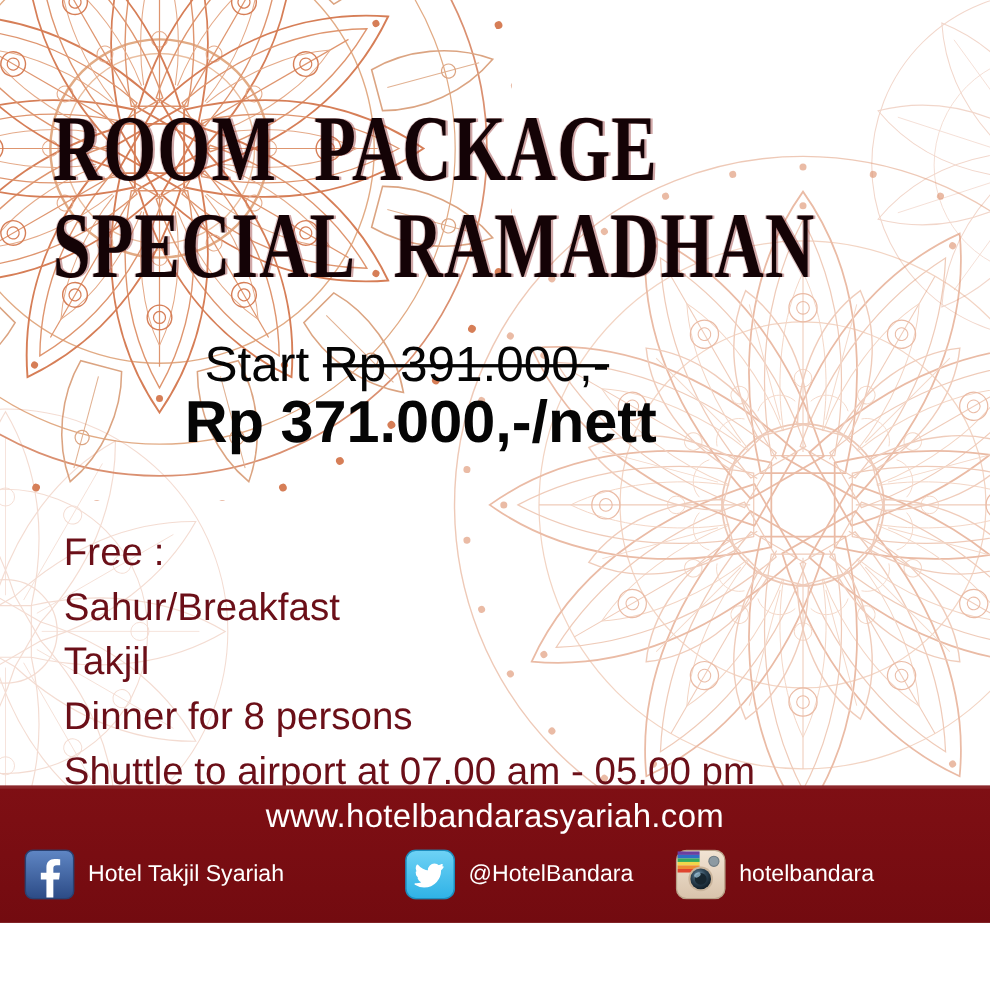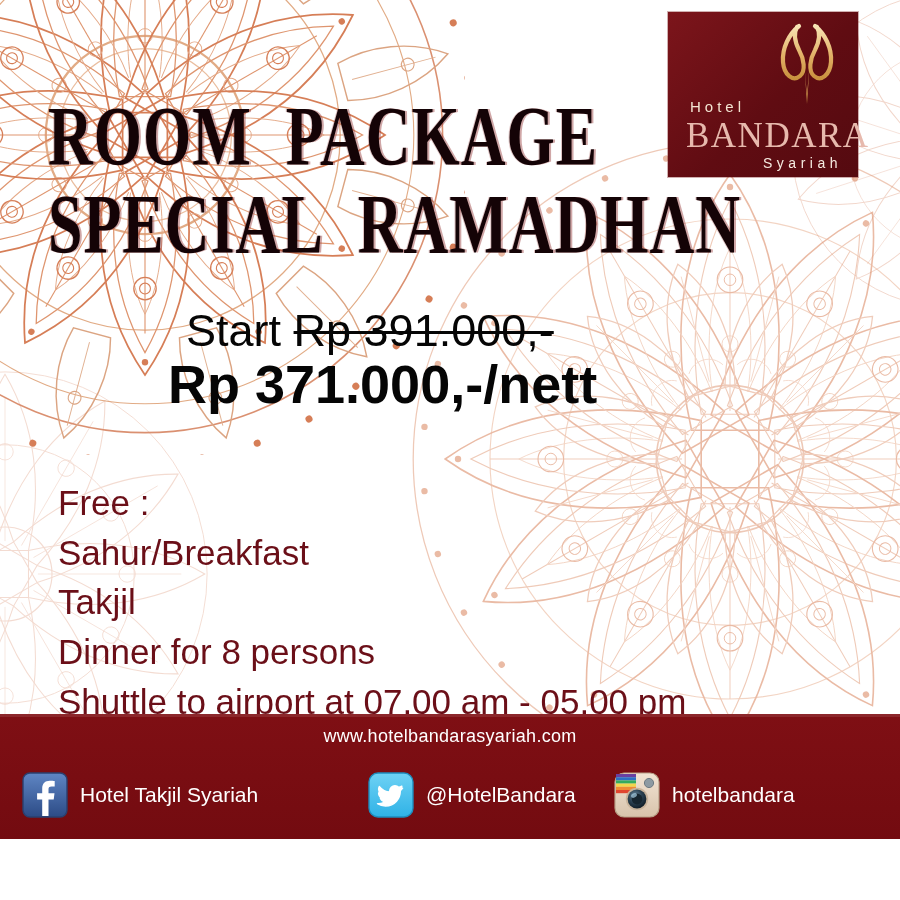--- a/index.html
+++ b/index.html
@@ -116,21 +116,21 @@
     background: linear-gradient(180deg,#7f0f14 0%, #730b10 100%);
   }
   #footer-top-rule {
     position: absolute; left: 0; top: 0; width: 100%; height: 3px;
     background: rgba(255,255,255,.10);
   }
   #site {
     position: absolute; top: 12px; left: 0; width: 100%;
     text-align: center;
     color: #ffffff;
-    font-size: 18px;
+    font-size: 30px;
     letter-spacing: .3px;
     font-family: "Liberation Sans", sans-serif;
   }
   .social {
     position: absolute;
     top: 58px;
     display: flex;
     align-items: center;
     gap: 12px;
   }
@@ -381,39 +381,20 @@
         <use href="#tr-p" transform="rotate(324)"></use>
       </g>
     </g>
   </svg>
 
   <div id="headline">
     <div class="hl-line" id="hl-1"><span class="hl-word">ROOM</span><span class="hl-gap"></span><span class="hl-word">PACKAGE</span></div>
     <div class="hl-line" id="hl-2"><span class="hl-word">SPECIAL</span><span class="hl-gap"></span><span class="hl-word">RAMADHAN</span></div>
   </div>
 
-  <div id="logo-box">
-    <svg id="logo-mark" width="96" height="92" viewBox="0 0 96 92">
-      <defs>
-        <linearGradient id="goldg" x1="0" y1="0" x2="0" y2="1">
-          <stop offset="0%" stop-color="#f7e3b4"></stop>
-          <stop offset="55%" stop-color="#e3b268"></stop>
-          <stop offset="100%" stop-color="#c9913f"></stop>
-        </linearGradient>
-      </defs>
-      <g fill="none" stroke="url(#goldg)" stroke-width="4.2" stroke-linecap="round">
-        <path d="M40,8 C30,16 23,30 24,44 C25,57 34,64 41,58 C47,53 45,41 40,32 C36,24 34,16 38,9"></path>
-        <path d="M56,8 C66,16 73,30 72,44 C71,57 62,64 55,58 C49,53 51,41 56,32 C60,24 62,16 58,9"></path>
-      </g>
-      <path d="M44,26 L48,86 L52,26 C51,40 50,58 48,76 C46,58 45,40 44,26 Z" fill="url(#goldg)"></path>
-    </svg>
-    <div id="logo-hotel">Hotel</div>
-    <div id="logo-bandara">BANDARA</div>
-    <div id="logo-syariah">Syariah</div>
-  </div>
 
   <div id="price-block">
     <div id="price-old-row"><span>Start</span>&nbsp;<span id="price-old-strike">Rp 391.000,-</span></div>
     <div id="price-new">Rp 371.000,-/nett</div>
   </div>
 
   <div id="features">
     <div class="feat">Free :</div>
     <div class="feat">Sahur/Breakfast</div>
     <div class="feat">Takjil</div>

